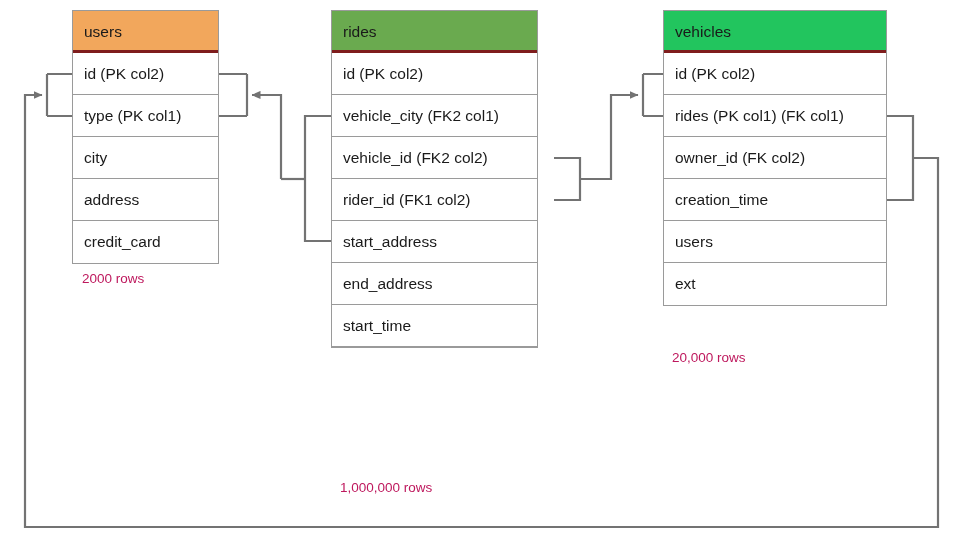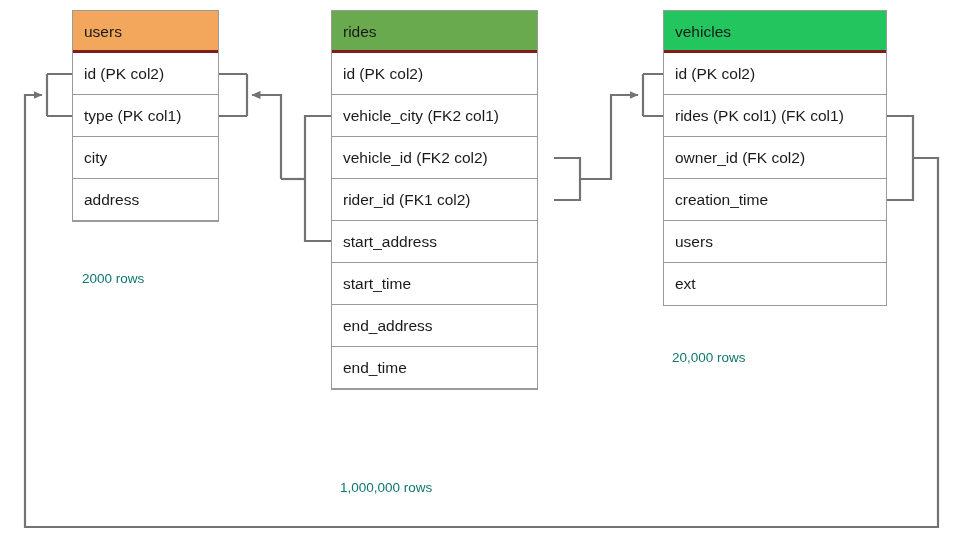--- a/index.html
+++ b/index.html
@@ -56,21 +56,21 @@
     white-space: nowrap;
     overflow: hidden;
     background: #ffffff;
   }
   .field-row.last {
     border-bottom: none;
   }
   .rowcount {
     position: absolute;
     font-size: 13.5px;
-    color: #0f766e;
+    color: #be185d;
     white-space: nowrap;
   }
   .hdr-users  { background: #f2a75c; }
   .hdr-rides  { background: #6aaa4f; }
   .hdr-vehicles { background: #c07ca6; }
 </style>
 </head>
 <body>
 
 <div id="canvas">
@@ -104,33 +104,33 @@
       <path d="M 72 74 L 47 74 M 47 74 L 47 116 M 47 116 L 72 116" fill="none" stroke="#737373" stroke-width="2.2"></path>
     </g>
   </svg>
 
   <div class="entity" style="left:72px; top:10px; width:147px;">
     <div class="entity-header hdr-users" style="background: rgb(242, 167, 92);">users</div>
     <div class="field-row">id (PK col2)</div>
     <div class="field-row">type (PK col1)</div>
     <div class="field-row">city</div>
     <div class="field-row">address</div>
+    <div class="field-row last">credit_card</div>
   </div>
   <div class="rowcount" style="left:82px; top:271px;">2000 rows</div>
 
   <div class="entity" style="left:331px; top:10px; width:207px;">
     <div class="entity-header hdr-rides" style="background: rgb(106, 170, 79);">rides</div>
     <div class="field-row">id (PK col2)</div>
     <div class="field-row">vehicle_city (FK2 col1)</div>
     <div class="field-row">vehicle_id (FK2 col2)</div>
     <div class="field-row">rider_id (FK1 col2)</div>
     <div class="field-row">start_address</div>
+    <div class="field-row">end_address</div>
     <div class="field-row">start_time</div>
-    <div class="field-row">end_address</div>
-    <div class="field-row">end_time</div>
   </div>
   <div class="rowcount" style="left:340px; top:480px;">1,000,000 rows</div>
 
   <div class="entity" style="left:663px; top:10px; width:224px;">
     <div class="entity-header hdr-vehicles" style="background: #22c55e;">vehicles</div>
     <div class="field-row">id (PK col2)</div>
     <div class="field-row">rides (PK col1) (FK col1)</div>
     <div class="field-row">owner_id (FK col2)</div>
     <div class="field-row">creation_time</div>
     <div class="field-row">users</div>

